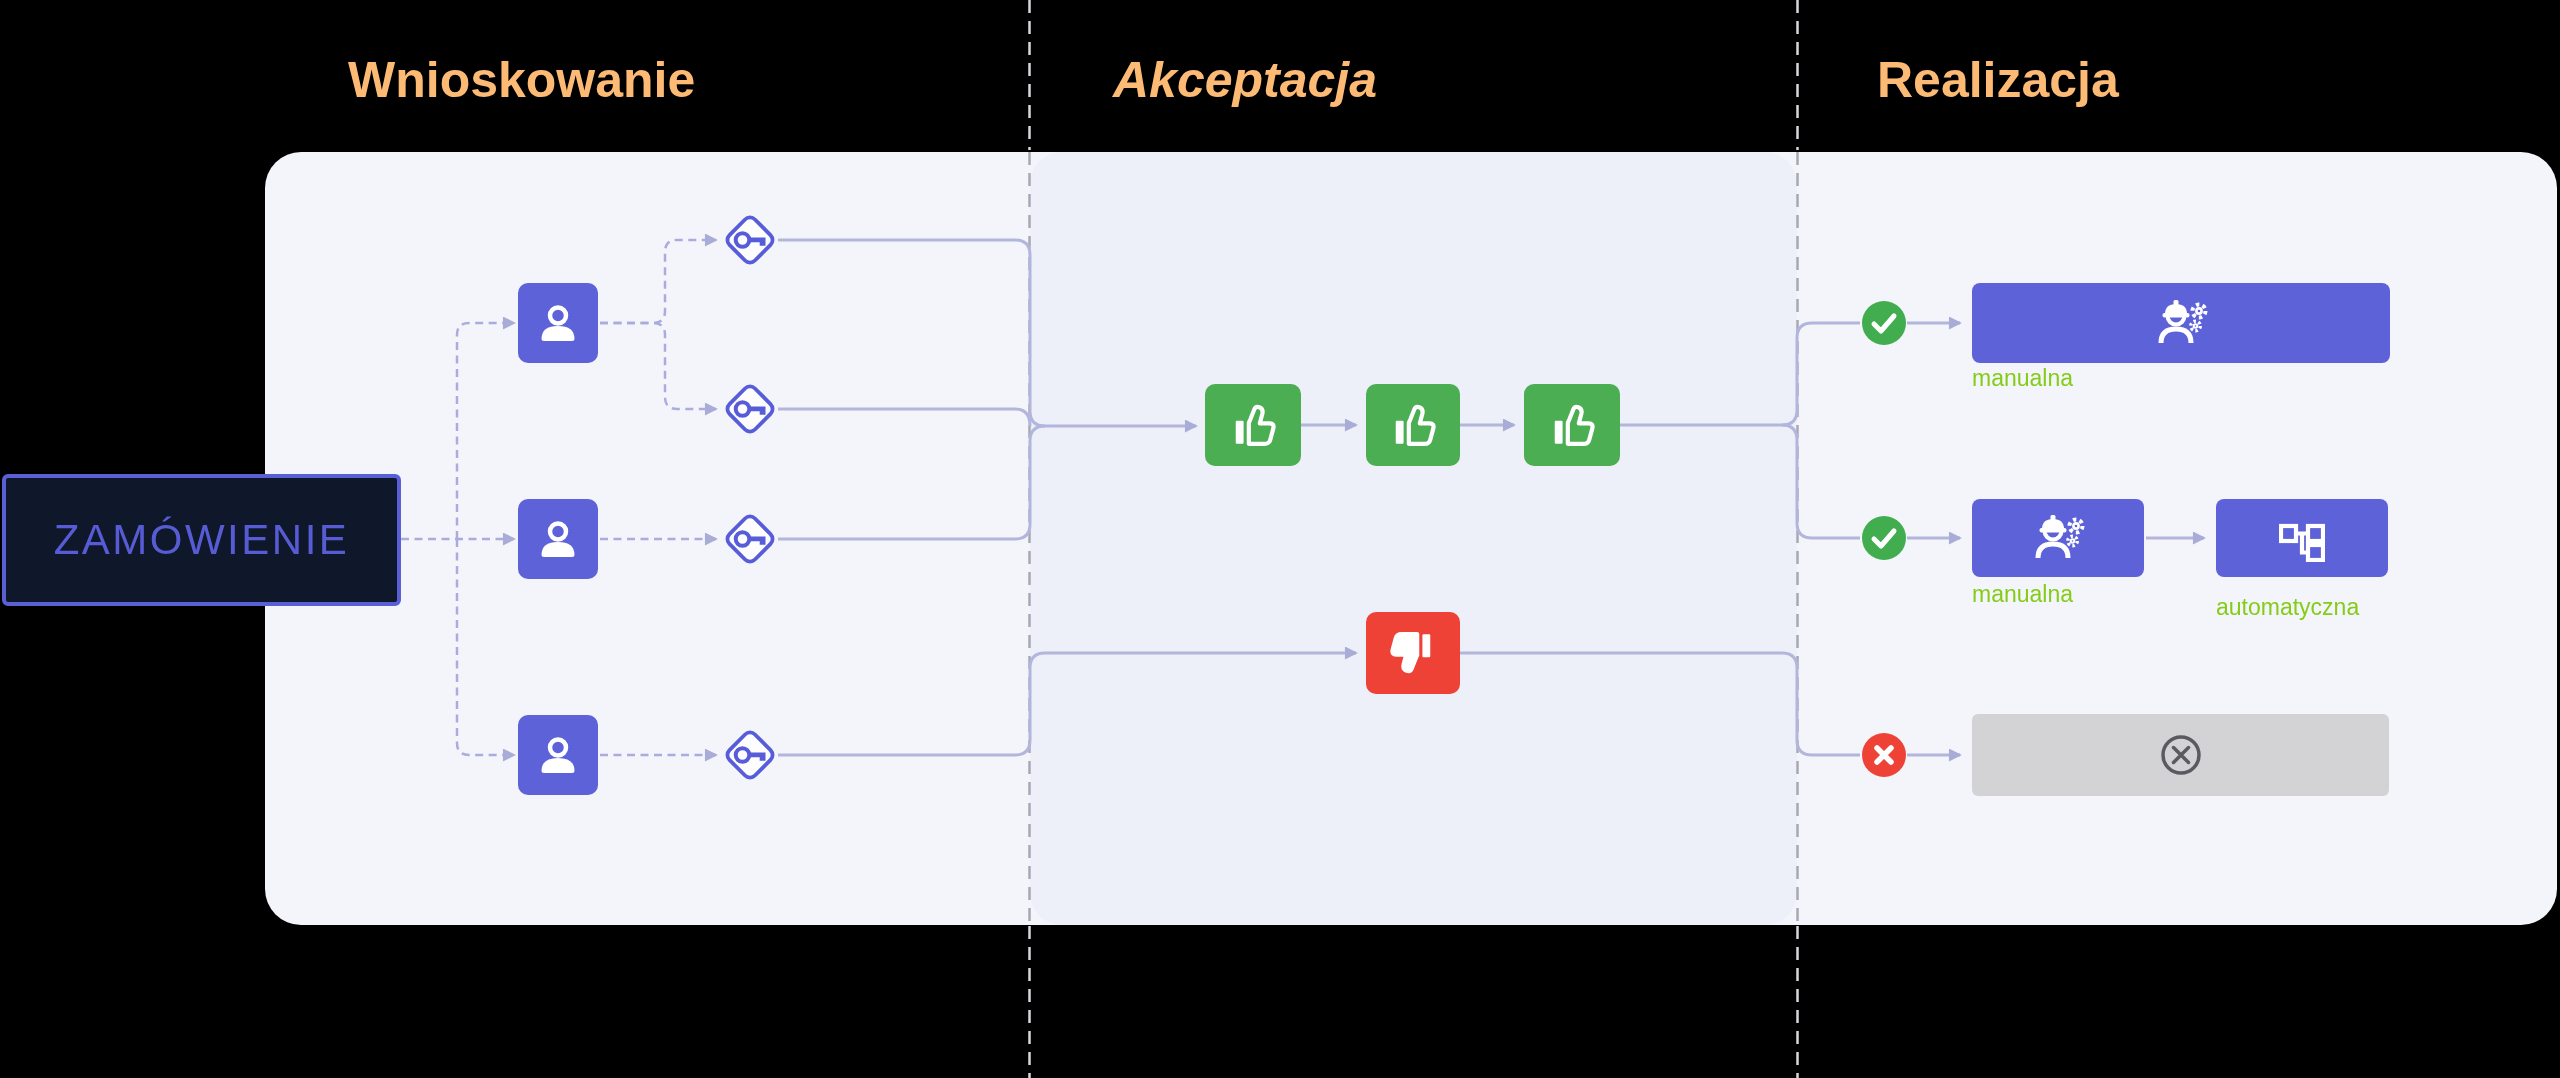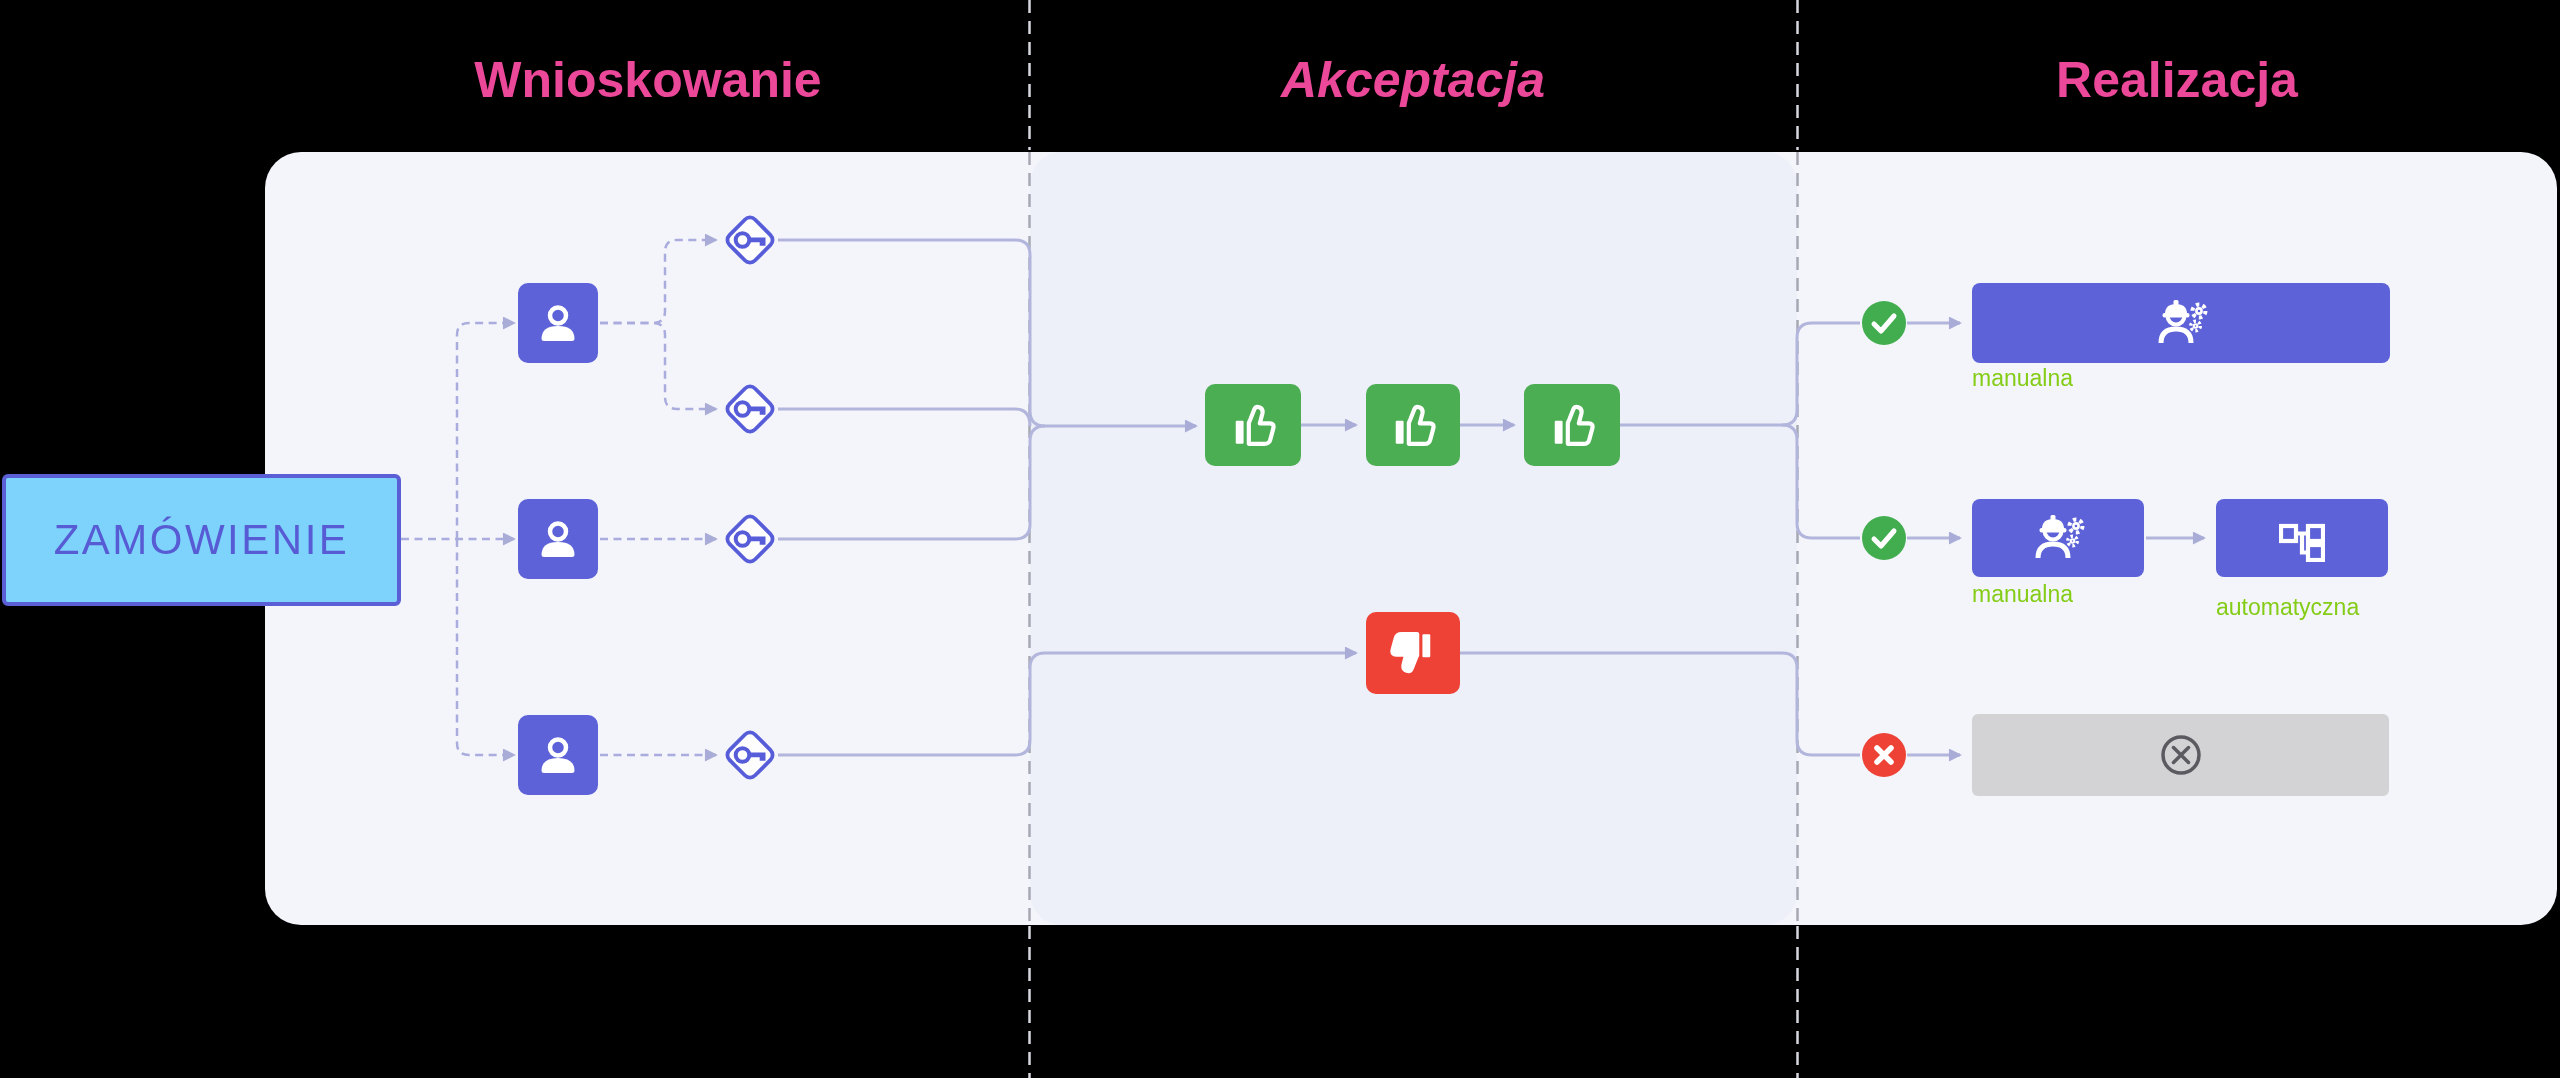--- a/index.html
+++ b/index.html
@@ -1,22 +1,22 @@
 <!DOCTYPE html>
 <html><head>
 <meta charset="utf-8">
 <style>
   html,body{margin:0;padding:0;background:#000;}
   #stage{position:relative;width:2560px;height:1078px;background:#000;overflow:hidden;
          font-family:"Liberation Sans",sans-serif;}
   .abs{position:absolute;}
   .panel{background:#f4f5fb;border-radius:36px;}
   .panel-mid{background:#edeff9;border-radius:32px;}
-  .phase-title{font-weight:700;font-size:50px;line-height:56px;text-align:center;color:#ec4899;}
-  .order-box{background:#7dd3fc;border:4px solid #5a5fd6;border-radius:6px;
+  .phase-title{font-weight:700;font-size:50px;line-height:56px;color:#fdba74;}
+  .order-box{background:#0f172a;border:4px solid #5a5fd6;border-radius:6px;
              display:flex;align-items:center;justify-content:center;}
   .order-label{color:#575cd4;font-size:42px;letter-spacing:2.5px;font-weight:400;}
   .node{display:flex;align-items:center;justify-content:center;}
   .indigo{background:#5d62d8;border-radius:10px;}
   .green{background:#4bae52;border-radius:10px;}
   .red{background:#ee4236;border-radius:10px;}
   .grayed{background:#d3d3d6;border-radius:6px;}
   .badge{border-radius:50%;display:flex;align-items:center;justify-content:center;}
   .badge.ok{background:#41ad4f;}
   .badge.no{background:#ee4236;}

